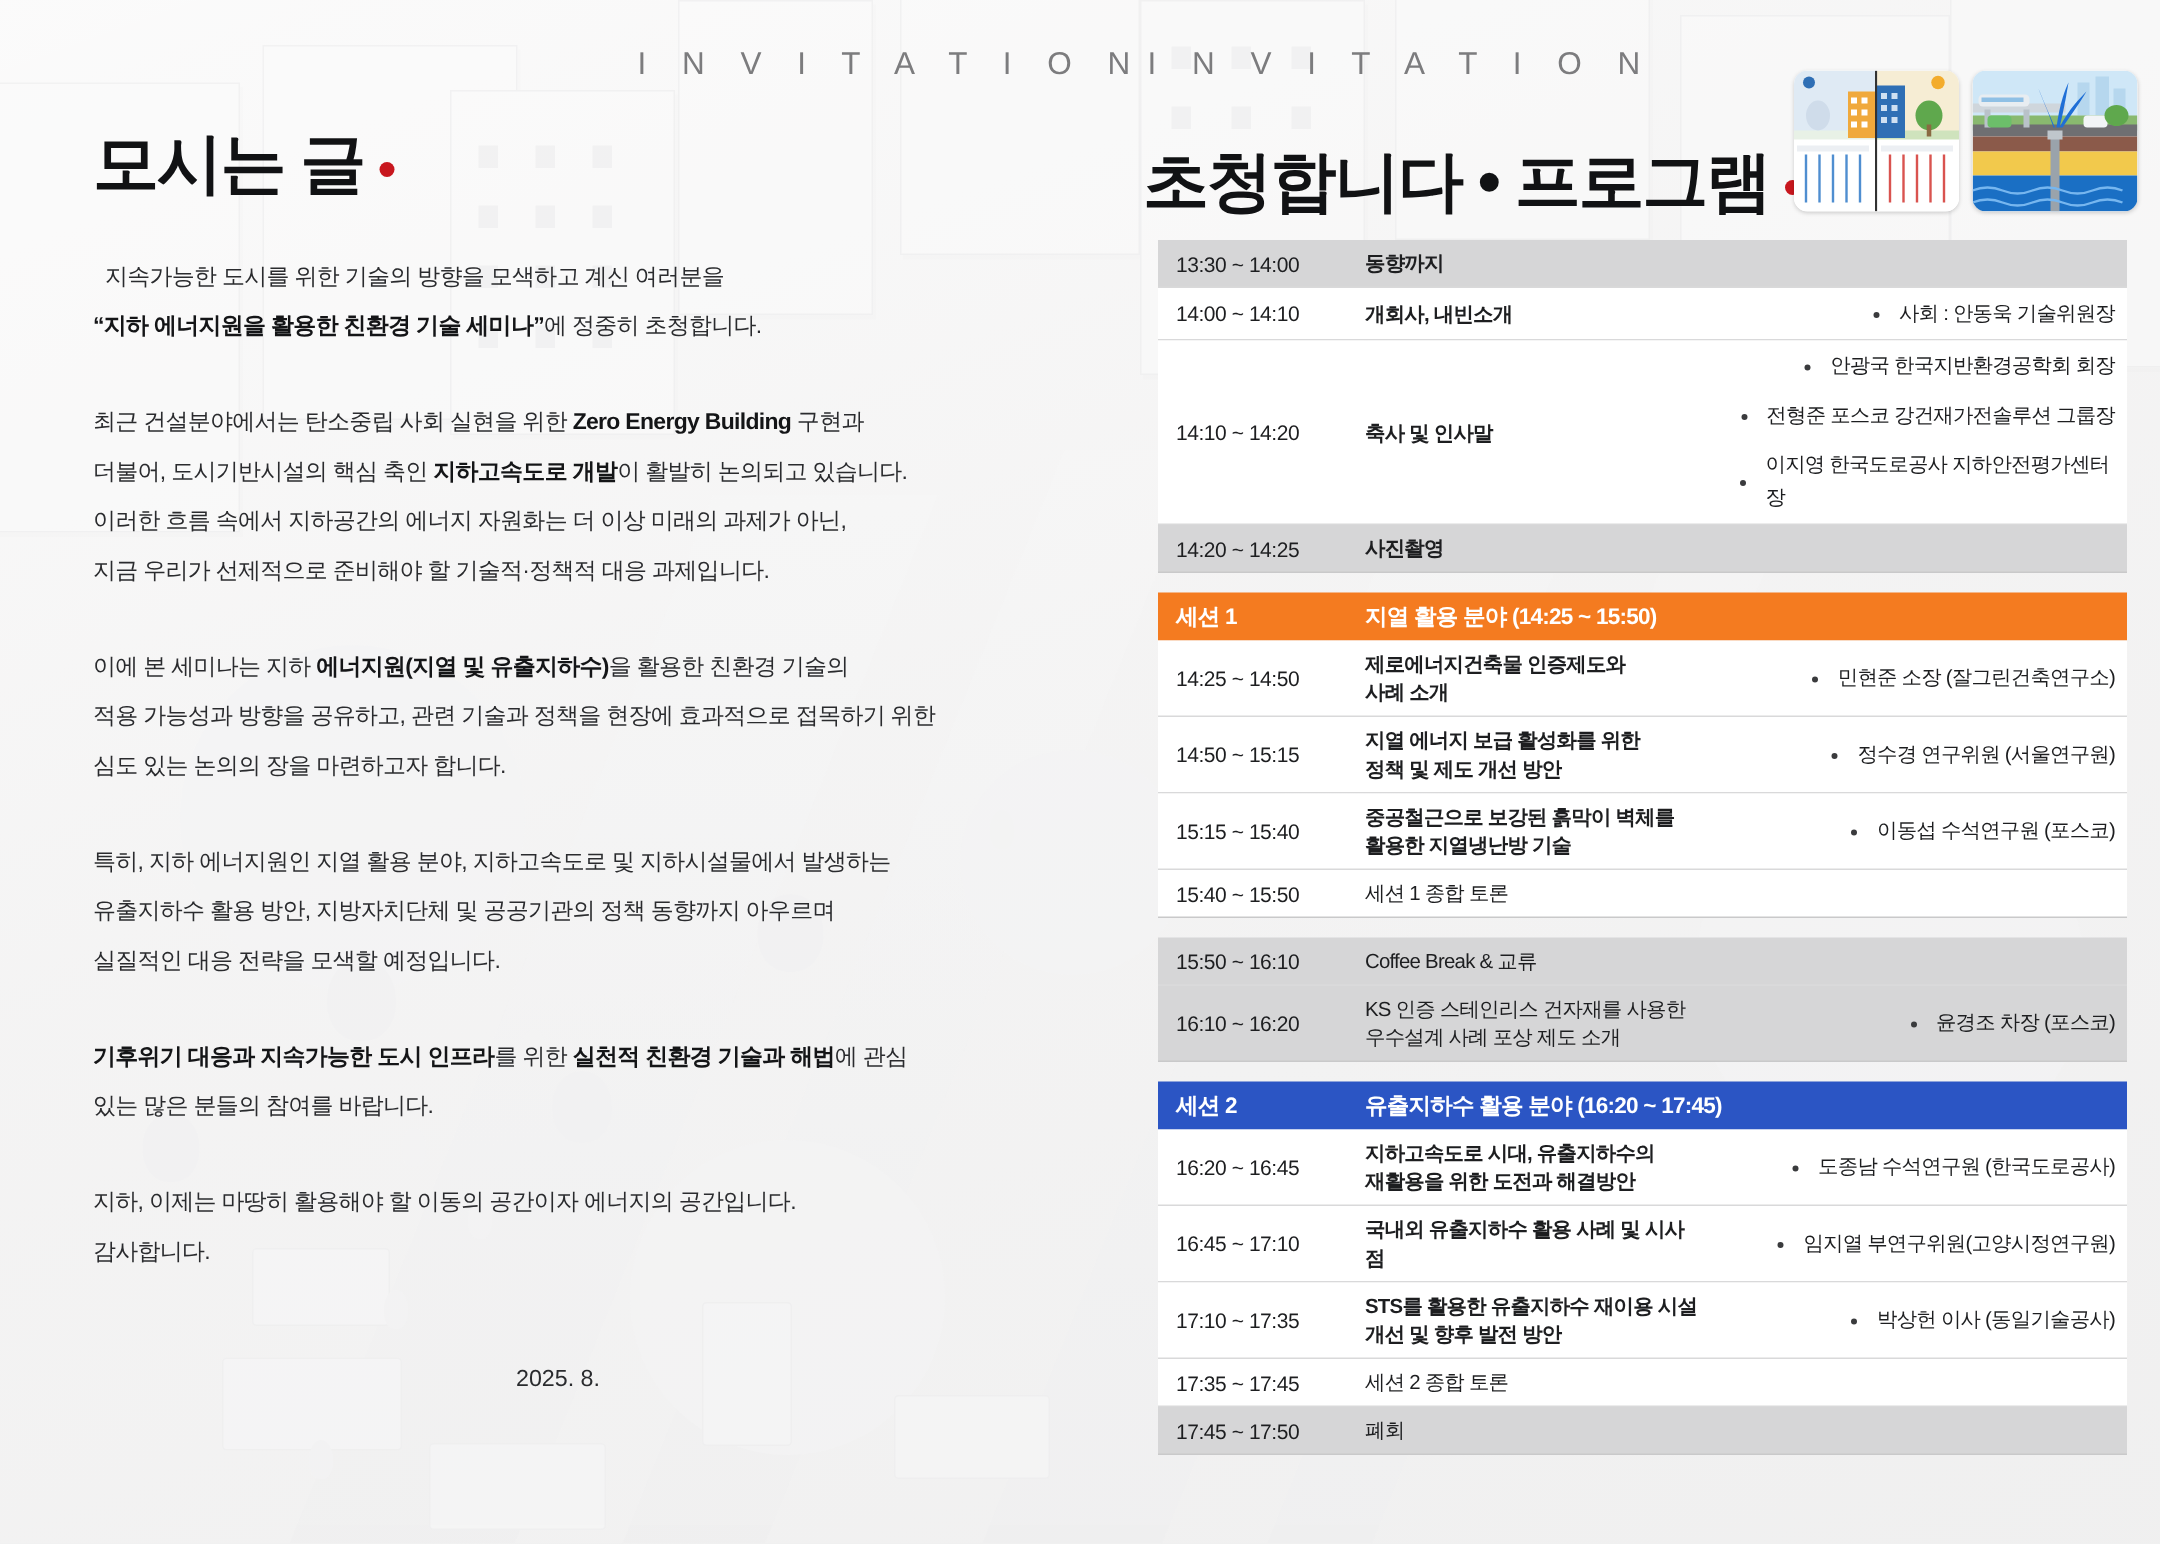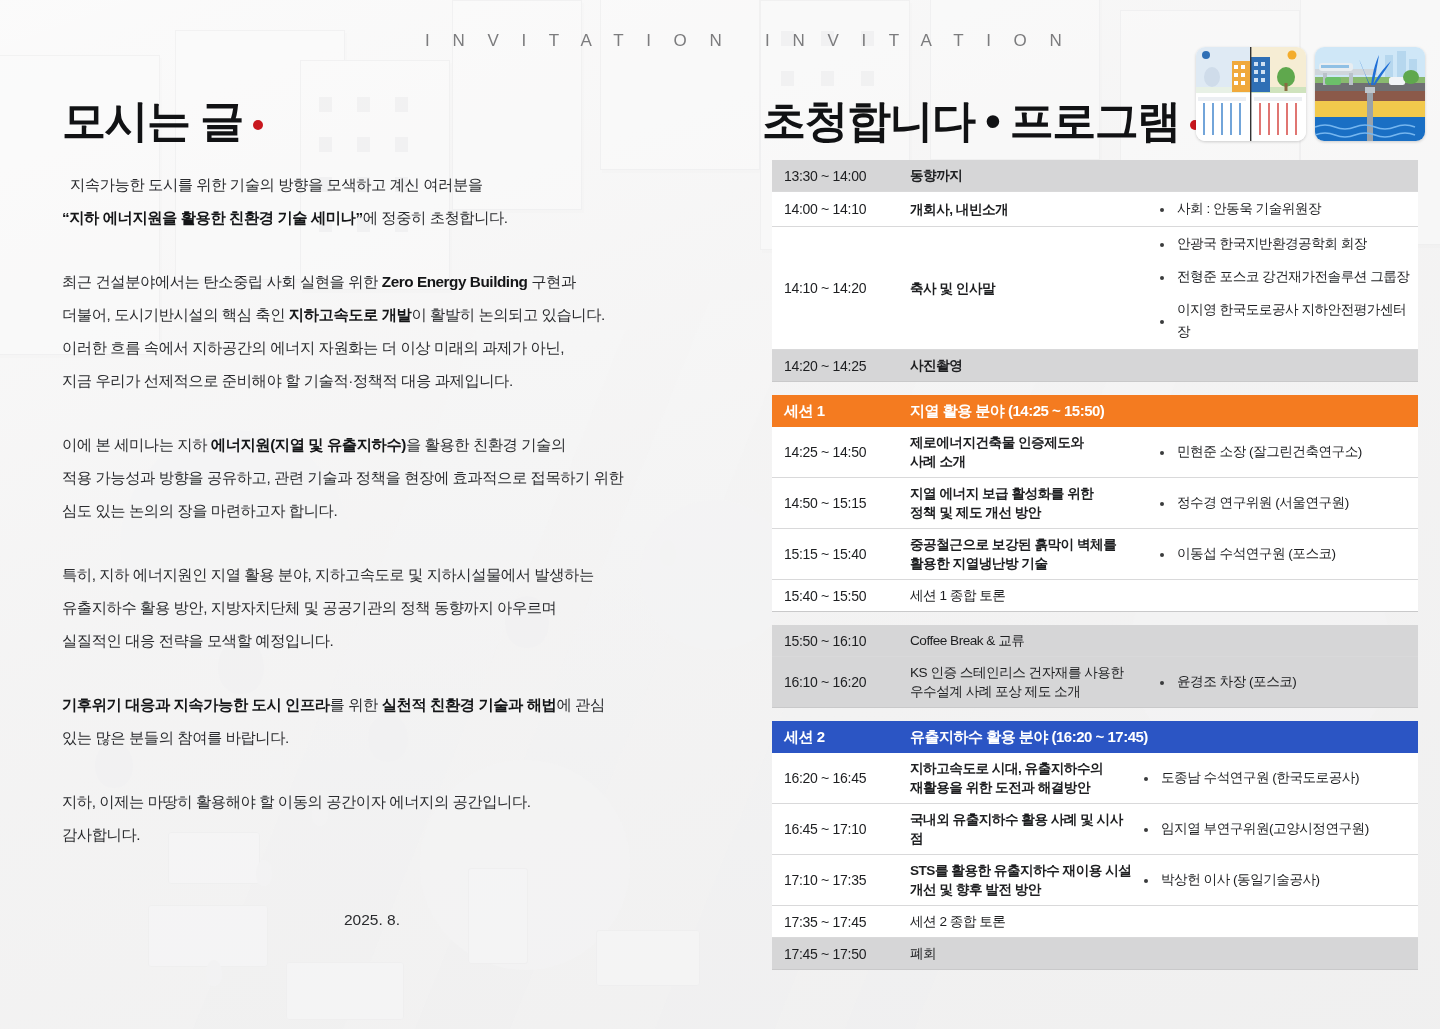--- a/index.html
+++ b/index.html
@@ -34,36 +34,36 @@
     position:absolute; background:linear-gradient(180deg,#f6f6f6,#eeeeef);
     transform:skewX(-22deg); opacity:.85;
   }
   .blob { position:absolute; border-radius:50%; background:#f4f4f5; }
   .vehicle { position:absolute; background:#f7f7f8; border:1px solid #ededee; border-radius:3px; }
   .tree { position:absolute; border-radius:48% 48% 45% 45%; background:#f1f1f2; }
   .person { position:absolute; border-radius:50% 50% 42% 42%; background:#f3f3f4; }
 
   
   .eyebrow {
-    position:absolute; font-size:17px; letter-spacing:9px;
+    position:absolute; font-size:21px; letter-spacing:9px;
     color:#7c7c7e; font-weight:400; white-space:nowrap;
   }
   .eyebrow.left  { left:425px; top:31px; }
   .eyebrow.right { left:765px; top:31px; }
 
   
   .heading {
     position:absolute; font-size:44px; font-weight:800; color:#111214;
     letter-spacing:-1.5px; white-space:nowrap;
   }
   .heading .dot {
     display:inline-block; width:10px; height:10px; border-radius:50%;
     background:#c8171e; margin-left:10px; vertical-align:6px;
   }
-  .heading.left  { left:62px;  top:92px; }
+  .heading.left  { left:62px;  top:80px; }
   .heading.right { left:762px; top:92px; }
 
   
   .letter {
     position:absolute; left:62px; top:168px; width:620px;
     font-size:15.3px; line-height:33px; color:#2a2b2e; letter-spacing:-.45px;
   }
   .letter p { margin:0; }
   .letter .gap { height:31px; }
   .letter b { font-weight:800; color:#141517; }
@@ -113,21 +113,21 @@
   .c-spk {
     width:262px; flex:0 0 262px;
     display:flex; align-items:center; gap:13px;
     padding:6px 8px 6px 4px; letter-spacing:-.5px; line-height:22px;
   }
   .c-spk.wide { width:278px; flex:0 0 278px; }
   .bullet {
     flex:0 0 4px; width:4px; height:4px; border-radius:50%;
     background:#3a3b3d; margin-top:1px;
   }
-  .spk-list { display:flex; flex-direction:column; gap:11px; width:100%; }
+  .spk-list { display:flex; flex-direction:column; gap:11px; width:100%;align-items:flex-end; }
   .spk-line { display:flex; align-items:center; gap:13px; }
 
   
   .banner {
     display:flex; align-items:center; min-height:32px;
     color:#fff; font-weight:800; font-size:15px; letter-spacing:-.5px;
   }
   .banner .b-label { width:138px; flex:0 0 138px; padding-left:12px; }
   .banner .b-title { flex:1 1 auto; }
 

